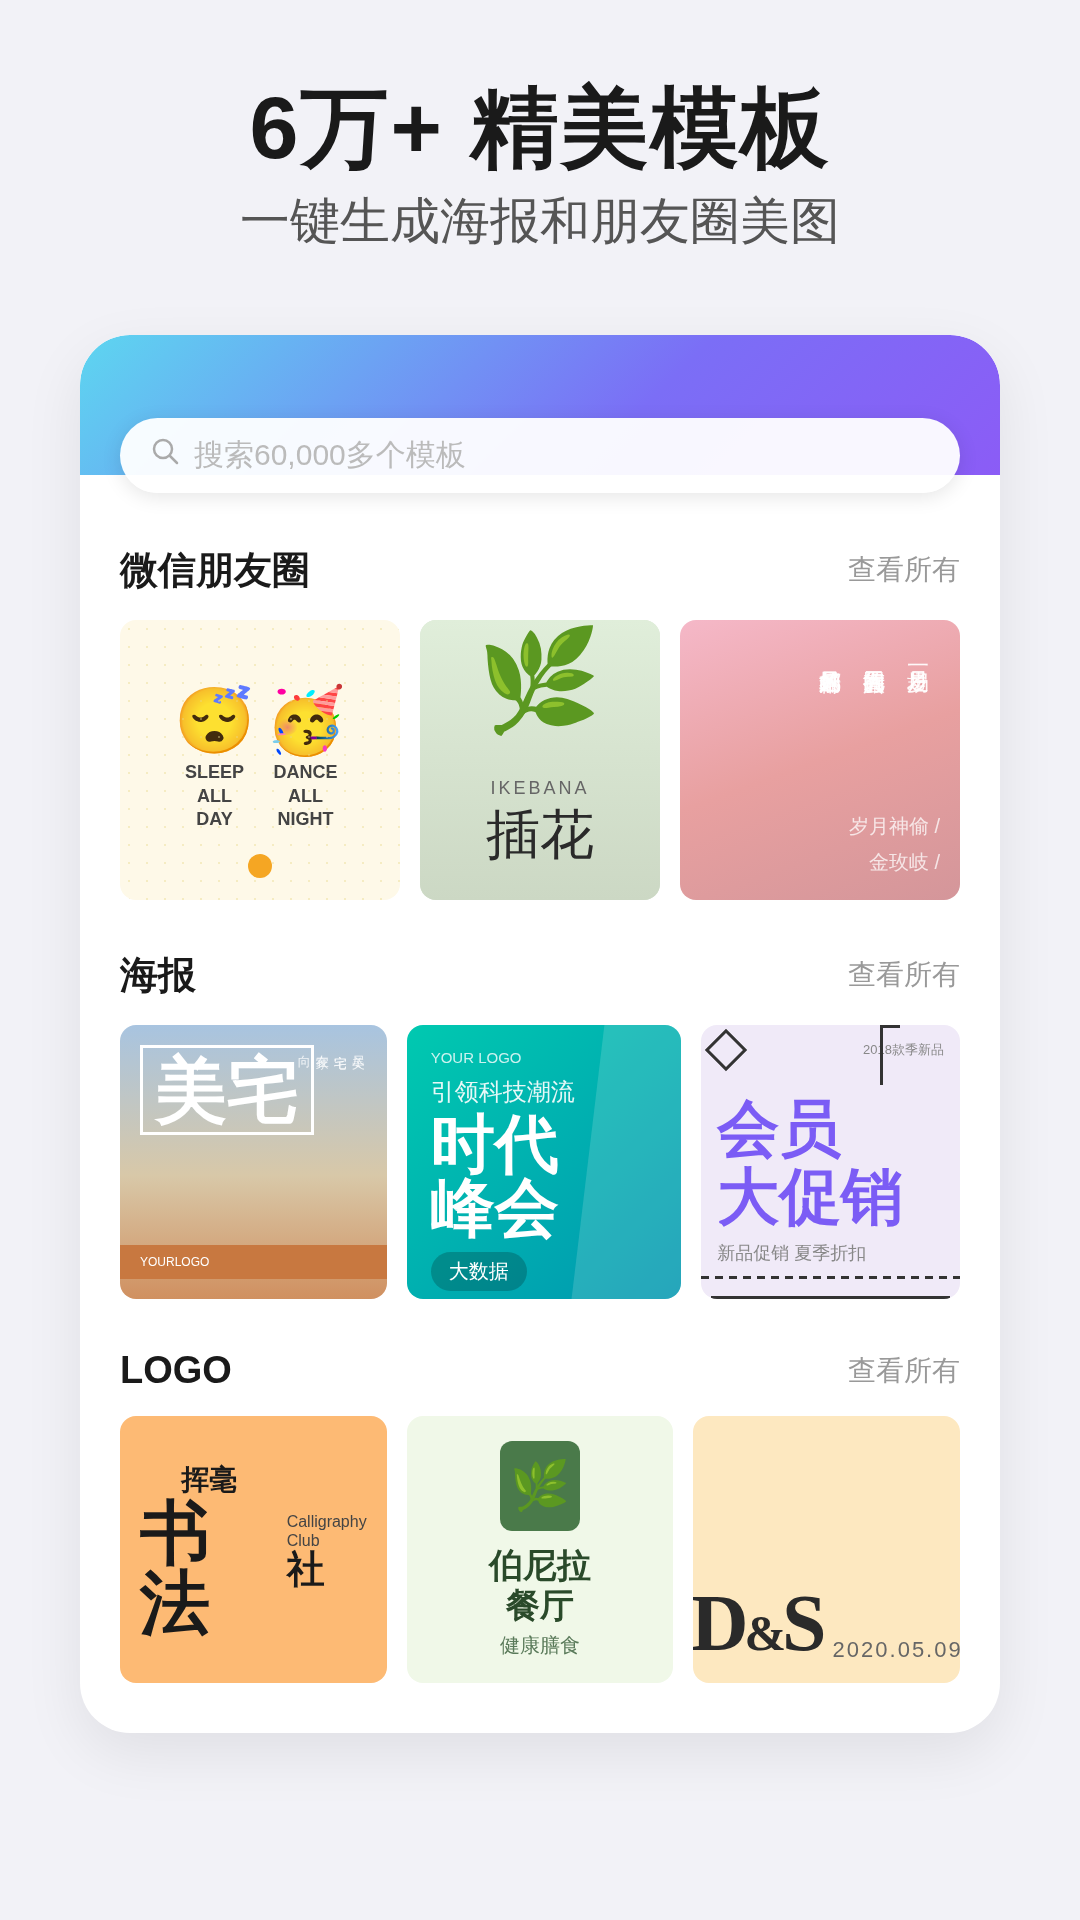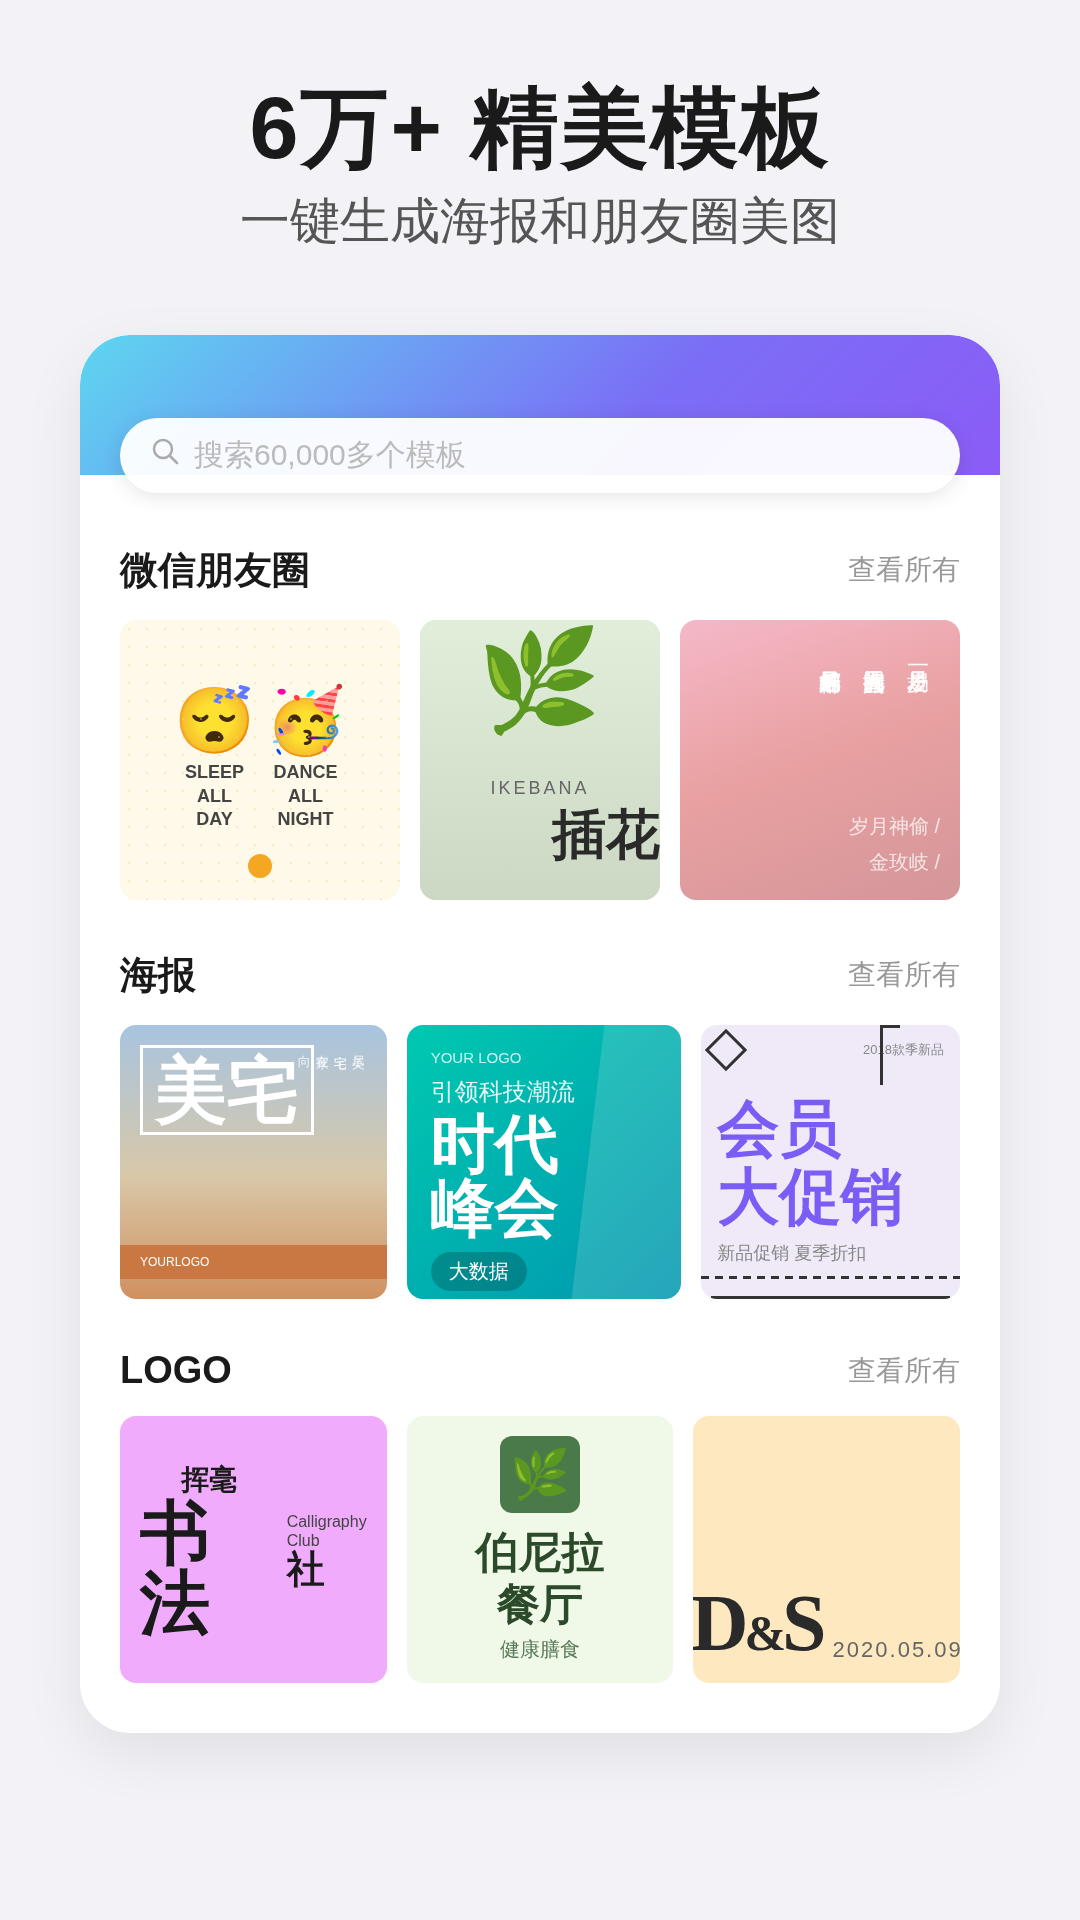--- a/index.html
+++ b/index.html
@@ -169,21 +169,21 @@
     .wechat-card3 {
       background: linear-gradient(160deg, #f5b8c8 0%, #e8a0a0 50%, #d4969a 100%);
       display: flex;
       flex-direction: column;
       justify-content: space-between;
       padding: 24px 20px;
     }
 
     
     .logo-card1 {
-      background: #f0abfc;
+      background: #fdba74;
       display: flex;
       flex-direction: column;
       align-items: center;
       justify-content: center;
       padding: 20px;
       gap: 10px;
     }
 
     .logo-card2 {
       background: #f0f8e8;
@@ -259,21 +259,21 @@
           </div>
         </div>
         <div class="orange-dot"></div>
       </div>
 
       <div class="card" style="position:relative;background:#dde8d8;">
         <div style="position:absolute;top:0;left:0;right:0;bottom:0;background:linear-gradient(180deg,#e0eeda 0%,#ccd8c4 100%);"></div>
         <div style="position:absolute;top:10px;left:50%;transform:translateX(-50%);font-size:100px;line-height:1;">🌿</div>
         <div style="position:absolute;bottom:28px;width:100%;text-align:center;">
           <div style="font-size:18px;color:#666;letter-spacing:3px;">IKEBANA</div>
-          <div style="font-size:54px;font-weight:700;color:#2a2a2a;text-align:right;">插花</div>
+          <div style="font-size:54px;font-weight:400;color:#2a2a2a;">插花</div>
         </div>
       </div>
 
       <div class="card wechat-card3">
         <div style="font-size:22px;color:rgba(255,255,255,0.92);line-height:2;writing-mode:vertical-rl;height:100%;display:flex;flex-direction:column;justify-content:flex-start;padding-top:10px;">
           <span>岁月是一场</span>
           <span>有去无回的旅行</span>
           <span>好的坏的都是风景</span>
         </div>
         <div style="position:absolute;bottom:20px;right:20px;font-size:20px;color:rgba(255,255,255,0.75);text-align:right;line-height:1.8;">
@@ -348,21 +348,21 @@
             <div style="font-size:16px;color:#444;line-height:1.2;">Calligraphy</div>
             <div style="font-size:16px;color:#444;line-height:1.2;">Club</div>
             <div style="font-size:38px;font-weight:900;color:#1a1a1a;font-family:serif;line-height:1;">社</div>
           </div>
         </div>
       </div>
 
       <div class="card logo-card2">
         <div class="logo2-icon">🌿</div>
         <div style="text-align:center;">
-          <div style="font-size:43px;font-weight:700;color:#2a4a2a;line-height:1.2;">
+          <div style="font-size:34px;font-weight:700;color:#2a4a2a;line-height:1.2;">
             <span>伯尼拉</span><br>
             <span>餐厅</span>
           </div>
           <div style="font-size:20px;color:#5a7a5a;margin-top:6px;">健康膳食</div>
         </div>
       </div>
 
       <div class="card logo-card3">
         <div style="font-size:80px;font-weight:900;color:#2a2a2a;letter-spacing:-4px;line-height:1;font-family:serif;">
           <span>D</span><span style="font-size:50px;">&amp;</span><span>S</span>

